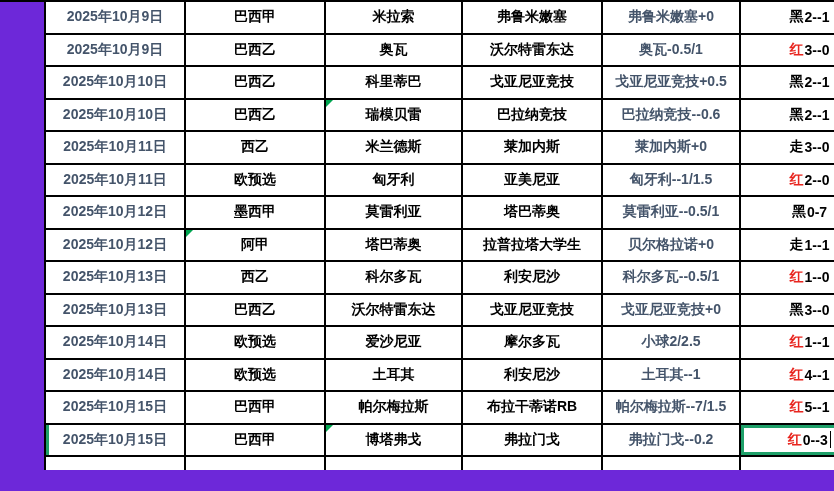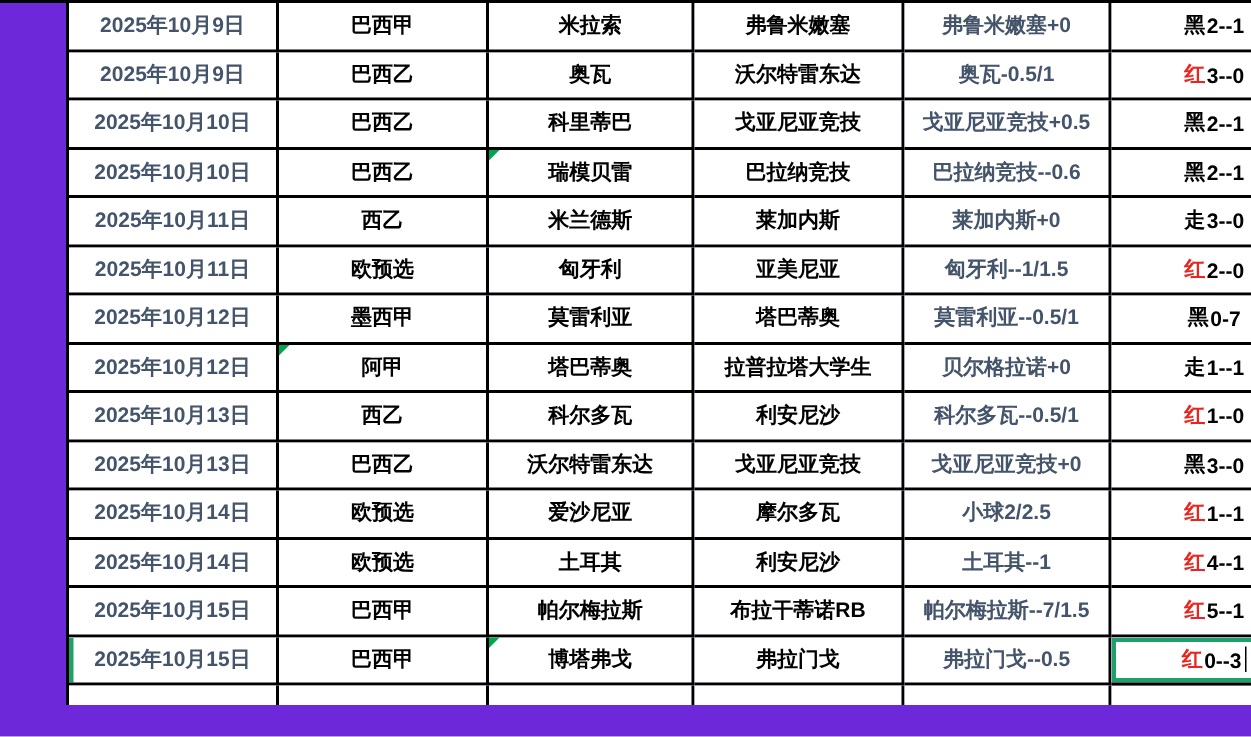--- a/index.html
+++ b/index.html
@@ -109,20 +109,20 @@
           <span>1--1</span>
         </div></div>
       <div class="row"><div class="cell date">2025年10月14日</div><div class="cell league">欧预选</div><div class="cell home">土耳其</div><div class="cell away">利安尼沙</div><div class="cell handicap">土耳其--1</div><div class="cell result">
           <span class="result-prefix" style="color: rgb(232, 37, 31);">红</span>
           <span>4--1</span>
         </div></div>
       <div class="row"><div class="cell date">2025年10月15日</div><div class="cell league">巴西甲</div><div class="cell home">帕尔梅拉斯</div><div class="cell away">布拉干蒂诺RB</div><div class="cell handicap">帕尔梅拉斯--7/1.5</div><div class="cell result">
           <span class="result-prefix" style="color: rgb(232, 37, 31);">红</span>
           <span>5--1</span>
         </div></div>
-      <div class="row"><div class="cell date green-left">2025年10月15日</div><div class="cell league">巴西甲</div><div class="cell home">博塔弗戈<span class="corner-marker"></span></div><div class="cell away">弗拉门戈</div><div class="cell handicap">弗拉门戈--0.5</div><div class="cell result editing">
+      <div class="row"><div class="cell date green-left">2025年10月15日</div><div class="cell league">巴西甲</div><div class="cell home">博塔弗戈<span class="corner-marker"></span></div><div class="cell away">弗拉门戈</div><div class="cell handicap">弗拉门戈--0.2</div><div class="cell result editing">
           <span class="result-prefix" style="color: rgb(232, 37, 31);">红</span>
           <span>0--3</span>
           <span class="caret"></span>
         </div></div>
       <div class="row"><div class="cell partial"></div><div class="cell partial"></div><div class="cell partial"></div><div class="cell partial"></div><div class="cell partial"></div><div class="cell partial"></div></div>
     </div>
 </div>
 
 </body></html>

